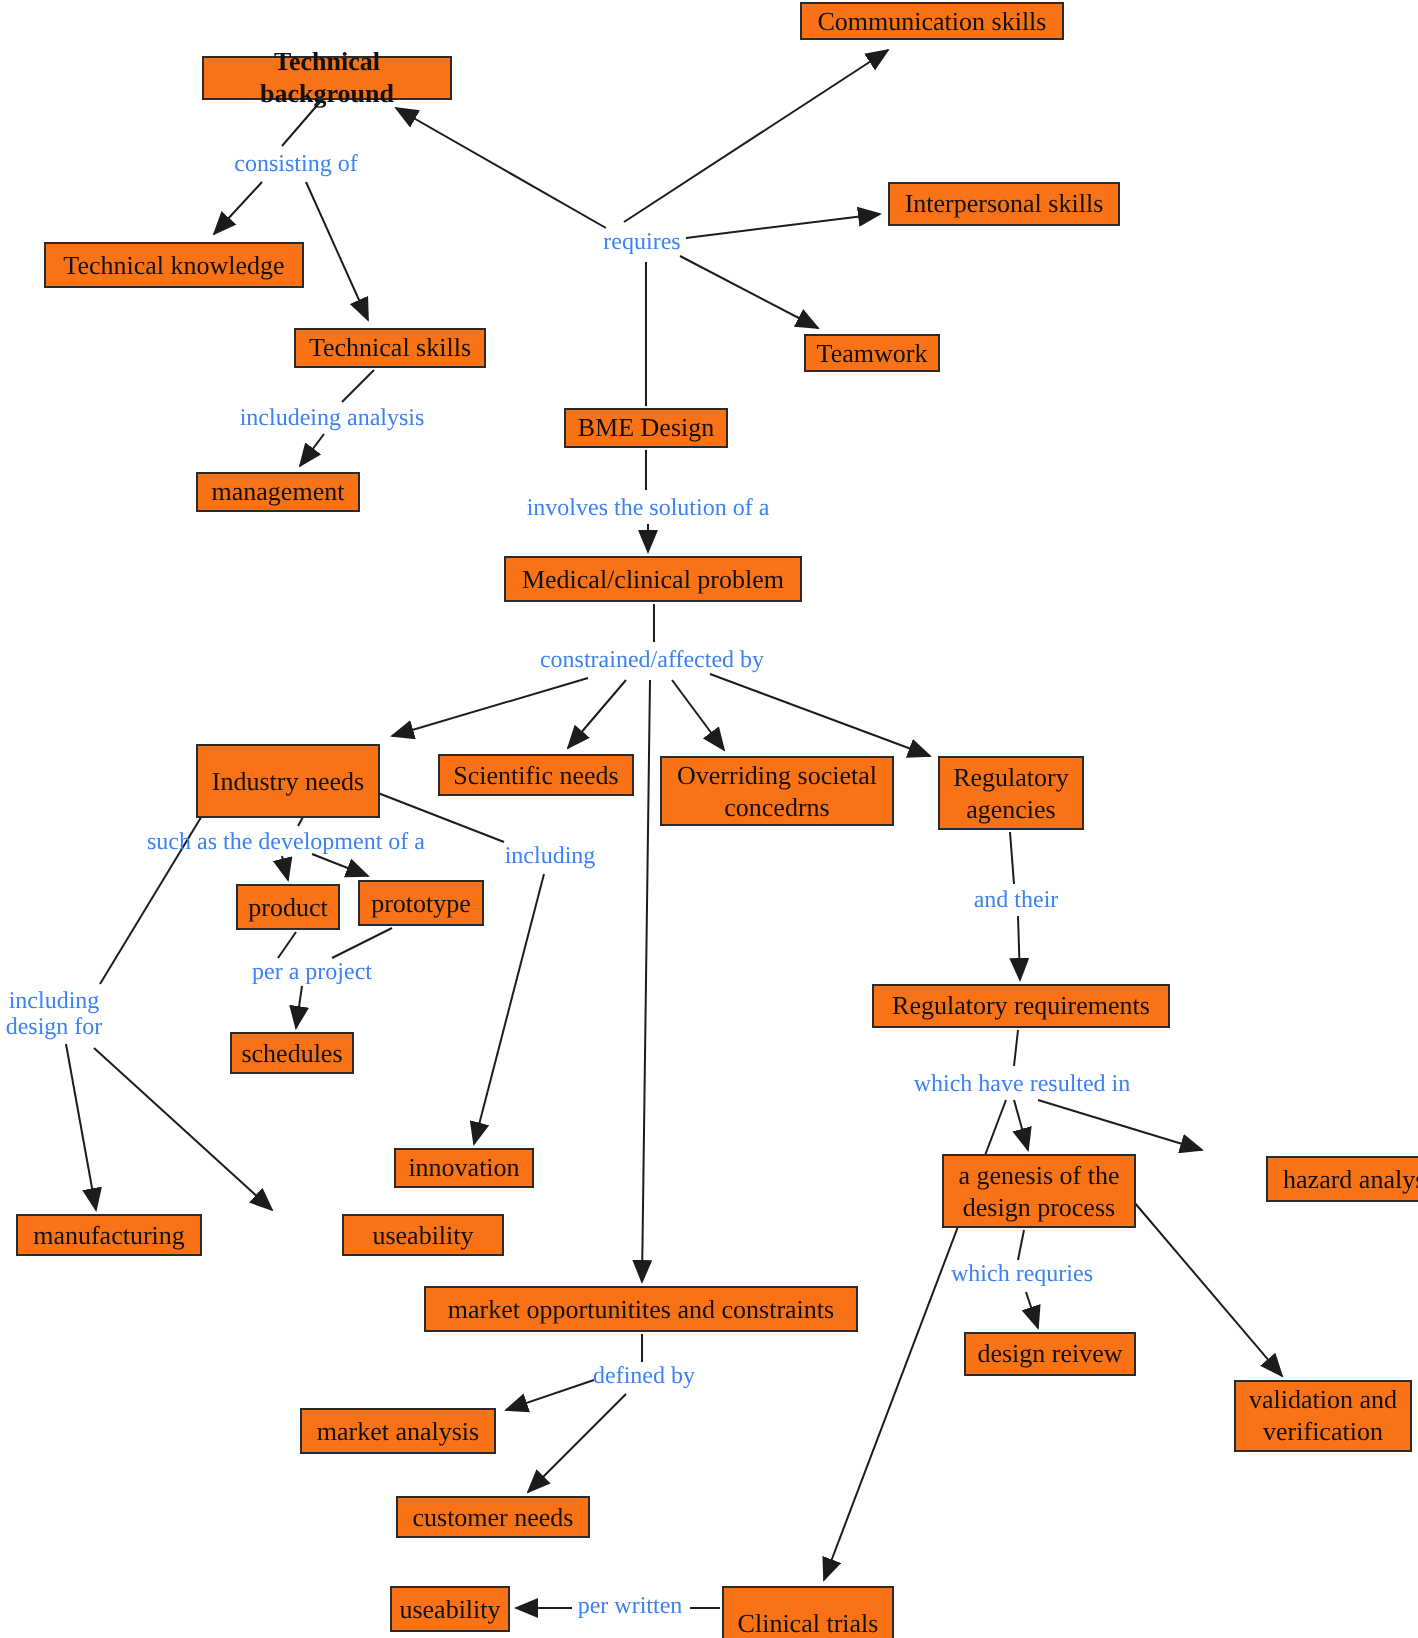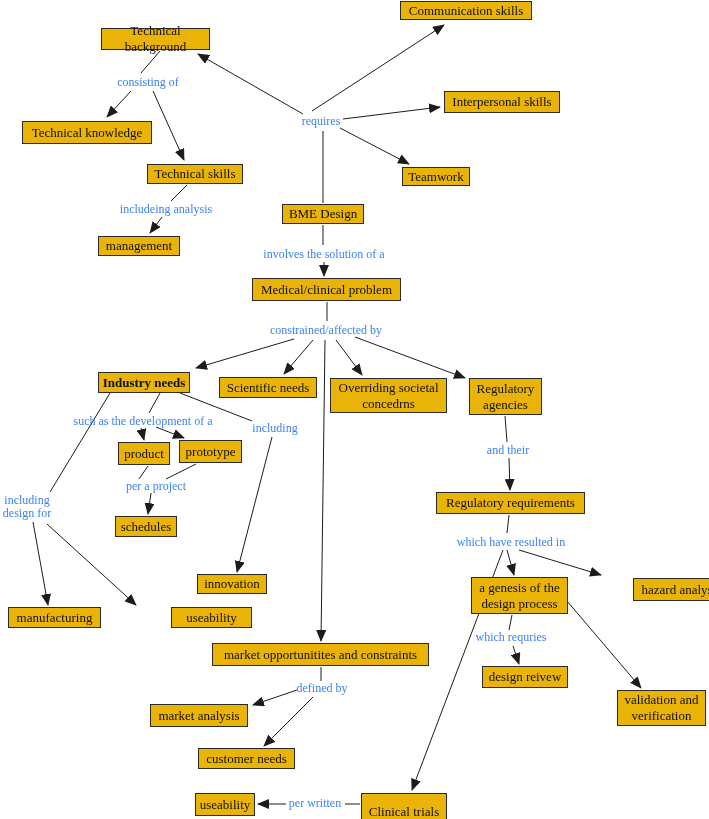--- a/index.html
+++ b/index.html
@@ -10,21 +10,21 @@
     overflow:hidden;
     font-family:"Liberation Serif","DejaVu Serif",serif;
   }
   .edges-layer{
     position:absolute;left:0;top:0;width:709px;height:819px;
   }
   .edge{stroke:#1c1c1c;stroke-width:1;}
   .node-box{
     position:absolute;
     box-sizing:border-box;
-    background:#eab308;
+    background:#f97316;
     border:1px solid #2b2b2b;
     display:flex;align-items:center;justify-content:center;
     text-align:center;
     font-size:13px;line-height:16px;
     color:#111;
     white-space:pre-line;
     padding:0 2px;
   }
   .edge-label{
     position:absolute;
@@ -82,30 +82,30 @@
       <line x1="503" y1="550" x2="412" y2="790" class="edge" marker-end="url(#arrowhead)"></line>
       <line x1="567" y1="601" x2="641" y2="688" class="edge" marker-end="url(#arrowhead)"></line>
       <line x1="512" y1="615" x2="509" y2="630" class="edge"></line>
       <line x1="513" y1="646" x2="519" y2="664" class="edge" marker-end="url(#arrowhead)"></line>
       <line x1="321" y1="667" x2="321" y2="681" class="edge"></line>
       <line x1="297" y1="690" x2="253" y2="705" class="edge" marker-end="url(#arrowhead)"></line>
       <line x1="313" y1="697" x2="264" y2="746" class="edge" marker-end="url(#arrowhead)"></line>
       <line x1="360" y1="804" x2="345" y2="804" class="edge"></line>
       <line x1="286" y1="804" x2="258" y2="804" class="edge" marker-end="url(#arrowhead)"></line>
     </svg>
-<div class="node-box" style="left: 101px; top: 28px; width: 109px; height: 22px;">Technical background</div>
+<div class="node-box" style="left: 101px; top: 28px; width: 125px; height: 22px; font-weight: bold;">Technical background</div>
     <div class="node-box" style="left: 400px; top: 1px; width: 132px; height: 19px;">Communication skills</div>
     <div class="node-box" style="left: 444px; top: 91px; width: 116px; height: 22px;">Interpersonal skills</div>
     <div class="node-box" style="left: 402px; top: 167px; width: 68px; height: 19px;">Teamwork</div>
     <div class="node-box" style="left: 22px; top: 121px; width: 130px; height: 23px;">Technical knowledge</div>
     <div class="node-box" style="left: 147px; top: 164px; width: 96px; height: 20px;">Technical skills</div>
     <div class="node-box" style="left: 98px; top: 236px; width: 82px; height: 20px;">management</div>
     <div class="node-box" style="left: 282px; top: 204px; width: 82px; height: 20px;">BME Design</div>
     <div class="node-box" style="left: 252px; top: 278px; width: 149px; height: 23px;">Medical/clinical problem</div>
-    <div class="node-box" style="left: 98px; top: 372px; width: 92px; height: 21px; font-weight: bold;">Industry needs</div>
+    <div class="node-box" style="left: 98px; top: 372px; width: 92px; height: 37px;">Industry needs</div>
     <div class="node-box" style="left: 219px; top: 377px; width: 98px; height: 21px;">Scientific needs</div>
     <div class="node-box" style="left: 330px; top: 378px; width: 117px; height: 35px;">Overriding societal
 concedrns</div>
     <div class="node-box" style="left: 469px; top: 378px; width: 73px; height: 37px;">Regulatory
 agencies</div>
     <div class="node-box" style="left: 118px; top: 442px; width: 52px; height: 23px;">product</div>
     <div class="node-box" style="left: 179px; top: 440px; width: 63px; height: 23px;">prototype</div>
     <div class="node-box" style="left: 115px; top: 516px; width: 62px; height: 21px;">schedules</div>
     <div class="node-box" style="left: 8px; top: 607px; width: 93px; height: 21px;">manufacturing</div>
     <div class="node-box" style="left: 123px; top: 607px; width: 81px; height: 21px; margin-left: 48px;">useability</div>

